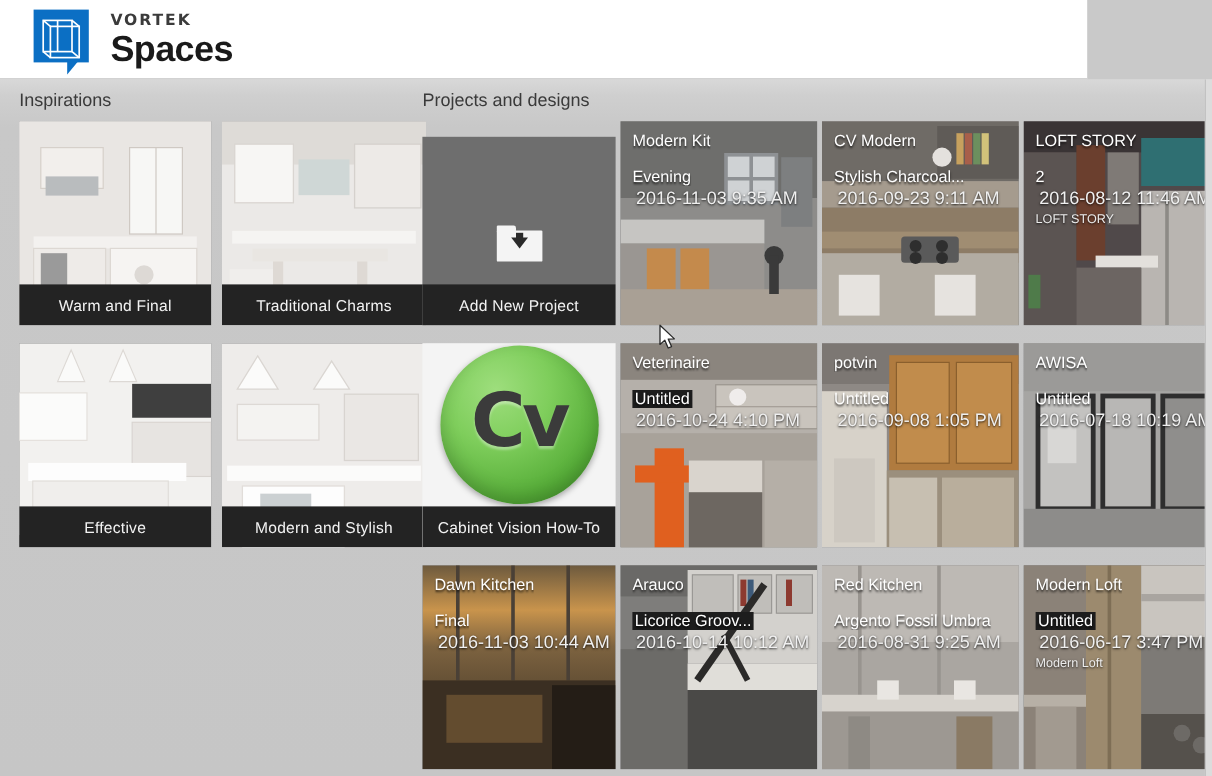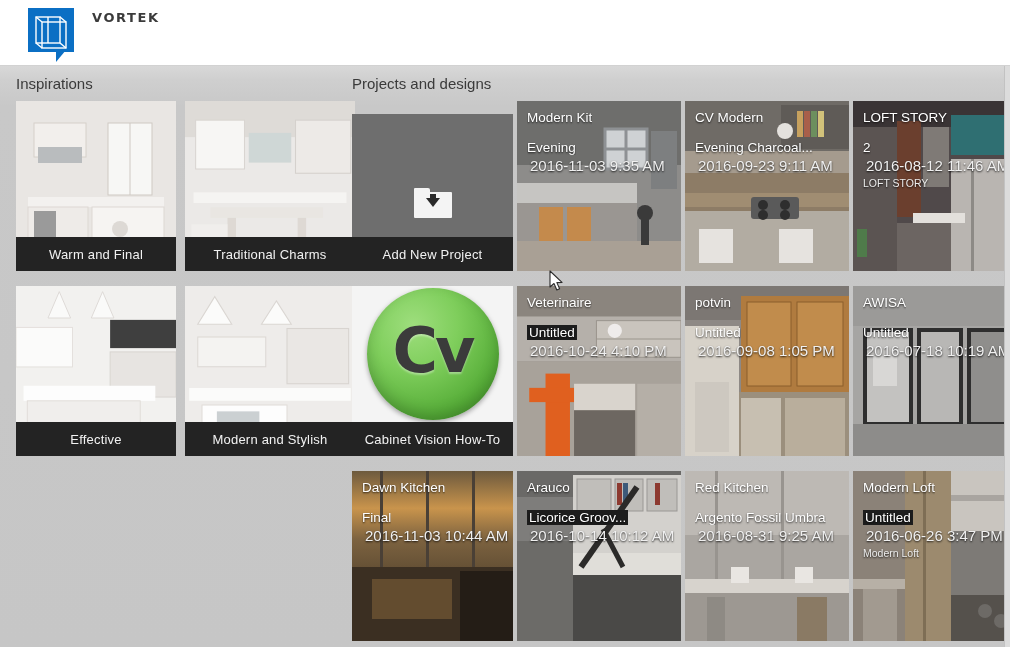--- a/index.html
+++ b/index.html
@@ -5,21 +5,21 @@
   * { box-sizing: border-box; margin: 0; padding: 0; }
   html, body {
     width: 1010px; height: 647px;
     overflow: hidden;
     font-family: "Liberation Sans", sans-serif;
     background: #c9c9c9;
   }
 
   
   #topbar {
-    position: absolute; left: 0; top: 0; width: 1010px; height: 66px;
+    position: absolute; left: 0; top: 0; width: 906px; height: 66px;
     background: #ffffff;
     border-bottom: 1px solid #d2d2d2;
   }
   #brand { position: absolute; left: 28px; top: 6px; display: flex; align-items: flex-start; }
   #logo-mark {
     position: relative; width: 52px; height: 54px; margin-right: 12px; margin-top: 2px;
   }
   #logo-mark .sq {
     position: absolute; left: 0; top: 0; width: 46px; height: 44px; background: #0b6fc4;
   }
@@ -174,20 +174,21 @@
           <line x1="8" y1="9" x2="14" y2="14"></line>
           <line x1="32" y1="9" x2="38" y2="14"></line>
           <line x1="8" y1="35" x2="14" y2="40"></line>
           <line x1="32" y1="35" x2="38" y2="40"></line>
           <line x1="20" y1="9" x2="20" y2="35"></line>
         </g>
       </svg>
     </div>
     <div id="brand-text">
       <div id="brand-vortek">VORTEK</div>
+      <div id="brand-spaces">Spaces</div>
     </div>
   </div>
 </div>
 
 <div id="stage">
 
   <div class="section-title" id="title-inspirations">Inspirations</div>
   <div class="section-title" id="title-projects">Projects and designs</div>
 
   <div class="grid" id="insp-grid">
@@ -307,21 +308,21 @@
         <rect x="0" y="110" width="164" height="60" fill="#b2aca2"></rect>
         <rect x="66" y="96" width="48" height="22" fill="#5a5a5a" rx="3"></rect>
         <circle cx="78" cy="104" r="5" fill="#2e2e2e"></circle>
         <circle cx="100" cy="104" r="5" fill="#2e2e2e"></circle>
         <circle cx="78" cy="114" r="5" fill="#2e2e2e"></circle>
         <circle cx="100" cy="114" r="5" fill="#2e2e2e"></circle>
         <rect x="14" y="128" width="34" height="34" fill="#e6e3df"></rect>
         <rect x="94" y="128" width="34" height="34" fill="#e6e3df"></rect>
       </svg>
       <div class="p-name">CV Modern</div>
-      <div class="p-design" style="top:39px">Evening Charcoal...</div>
+      <div class="p-design" style="top:39px">Stylish Charcoal...</div>
       <div class="p-date" style="top:56px">2016-09-23 9:11 AM</div>
     </div>
 
     <div class="tile">
       <svg class="thumb" viewBox="0 0 159 170" preserveAspectRatio="none">
         <rect width="159" height="170" fill="#50494a"></rect>
         <rect x="0" y="0" width="159" height="26" fill="#3a3435"></rect>
         <rect x="0" y="26" width="44" height="144" fill="#5b5452"></rect>
         <rect x="44" y="20" width="24" height="96" fill="#6b3f2e"></rect>
         <rect x="70" y="26" width="26" height="60" fill="#7f7a76"></rect>
@@ -465,21 +466,21 @@
         <rect x="98" y="24" width="61" height="6" fill="#a9a5a0"></rect>
         <rect x="98" y="60" width="61" height="64" fill="#7d7a76"></rect>
         <rect x="98" y="124" width="61" height="46" fill="#55514c"></rect>
         <rect x="0" y="108" width="52" height="10" fill="#b7b0a6"></rect>
         <rect x="10" y="118" width="34" height="52" fill="#a29a90"></rect>
         <circle cx="132" cy="140" r="7" fill="#6d6a66"></circle>
         <circle cx="148" cy="150" r="7" fill="#6d6a66"></circle>
       </svg>
       <div class="p-name">Modern Loft</div>
       <div class="p-design hl" style="top:39px">Untitled</div>
-      <div class="p-date" style="top:56px">2016-06-26 3:47 PM</div>
+      <div class="p-date" style="top:56px">2016-06-17 3:47 PM</div>
       <div class="p-sub" style="top:76px">Modern Loft</div>
     </div>
 
     <div class="tile" id="tile-cv" style="grid-area: 2 / 1;">
       <div class="cv-circle">
         <span class="cv-text">Cv</span>
       </div>
       <div class="caption">Cabinet Vision How-To</div>
     </div>
 

